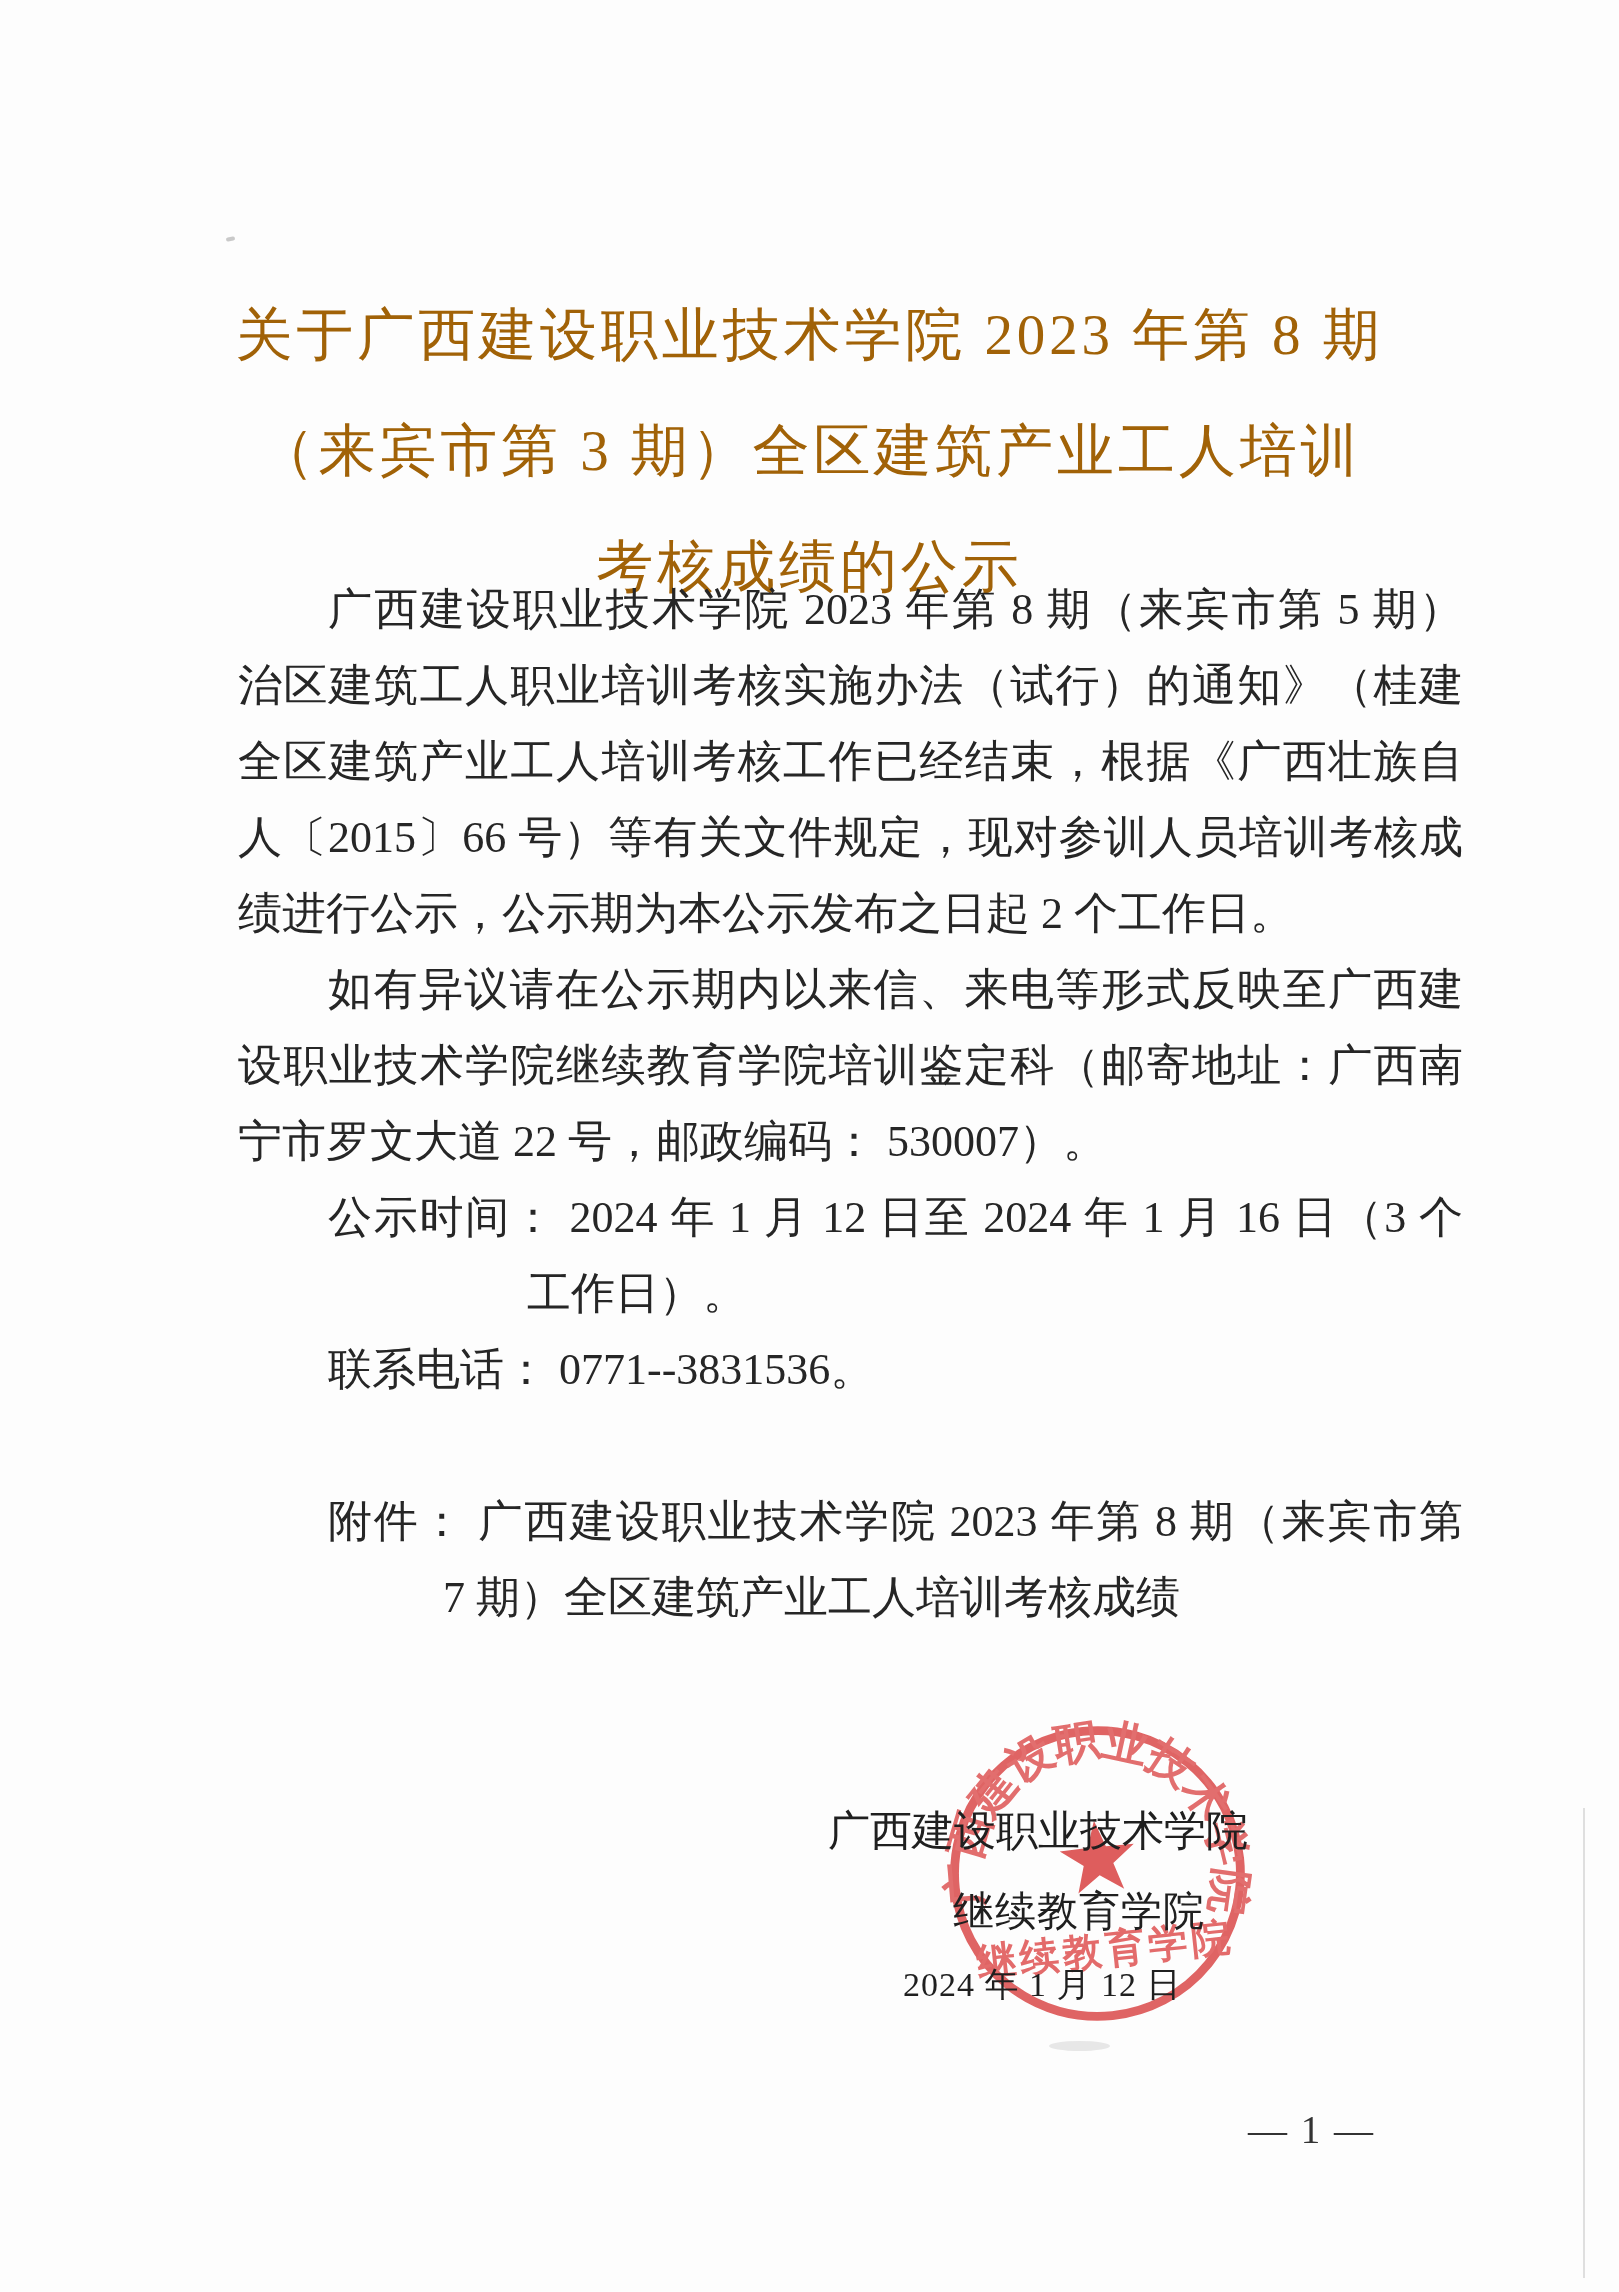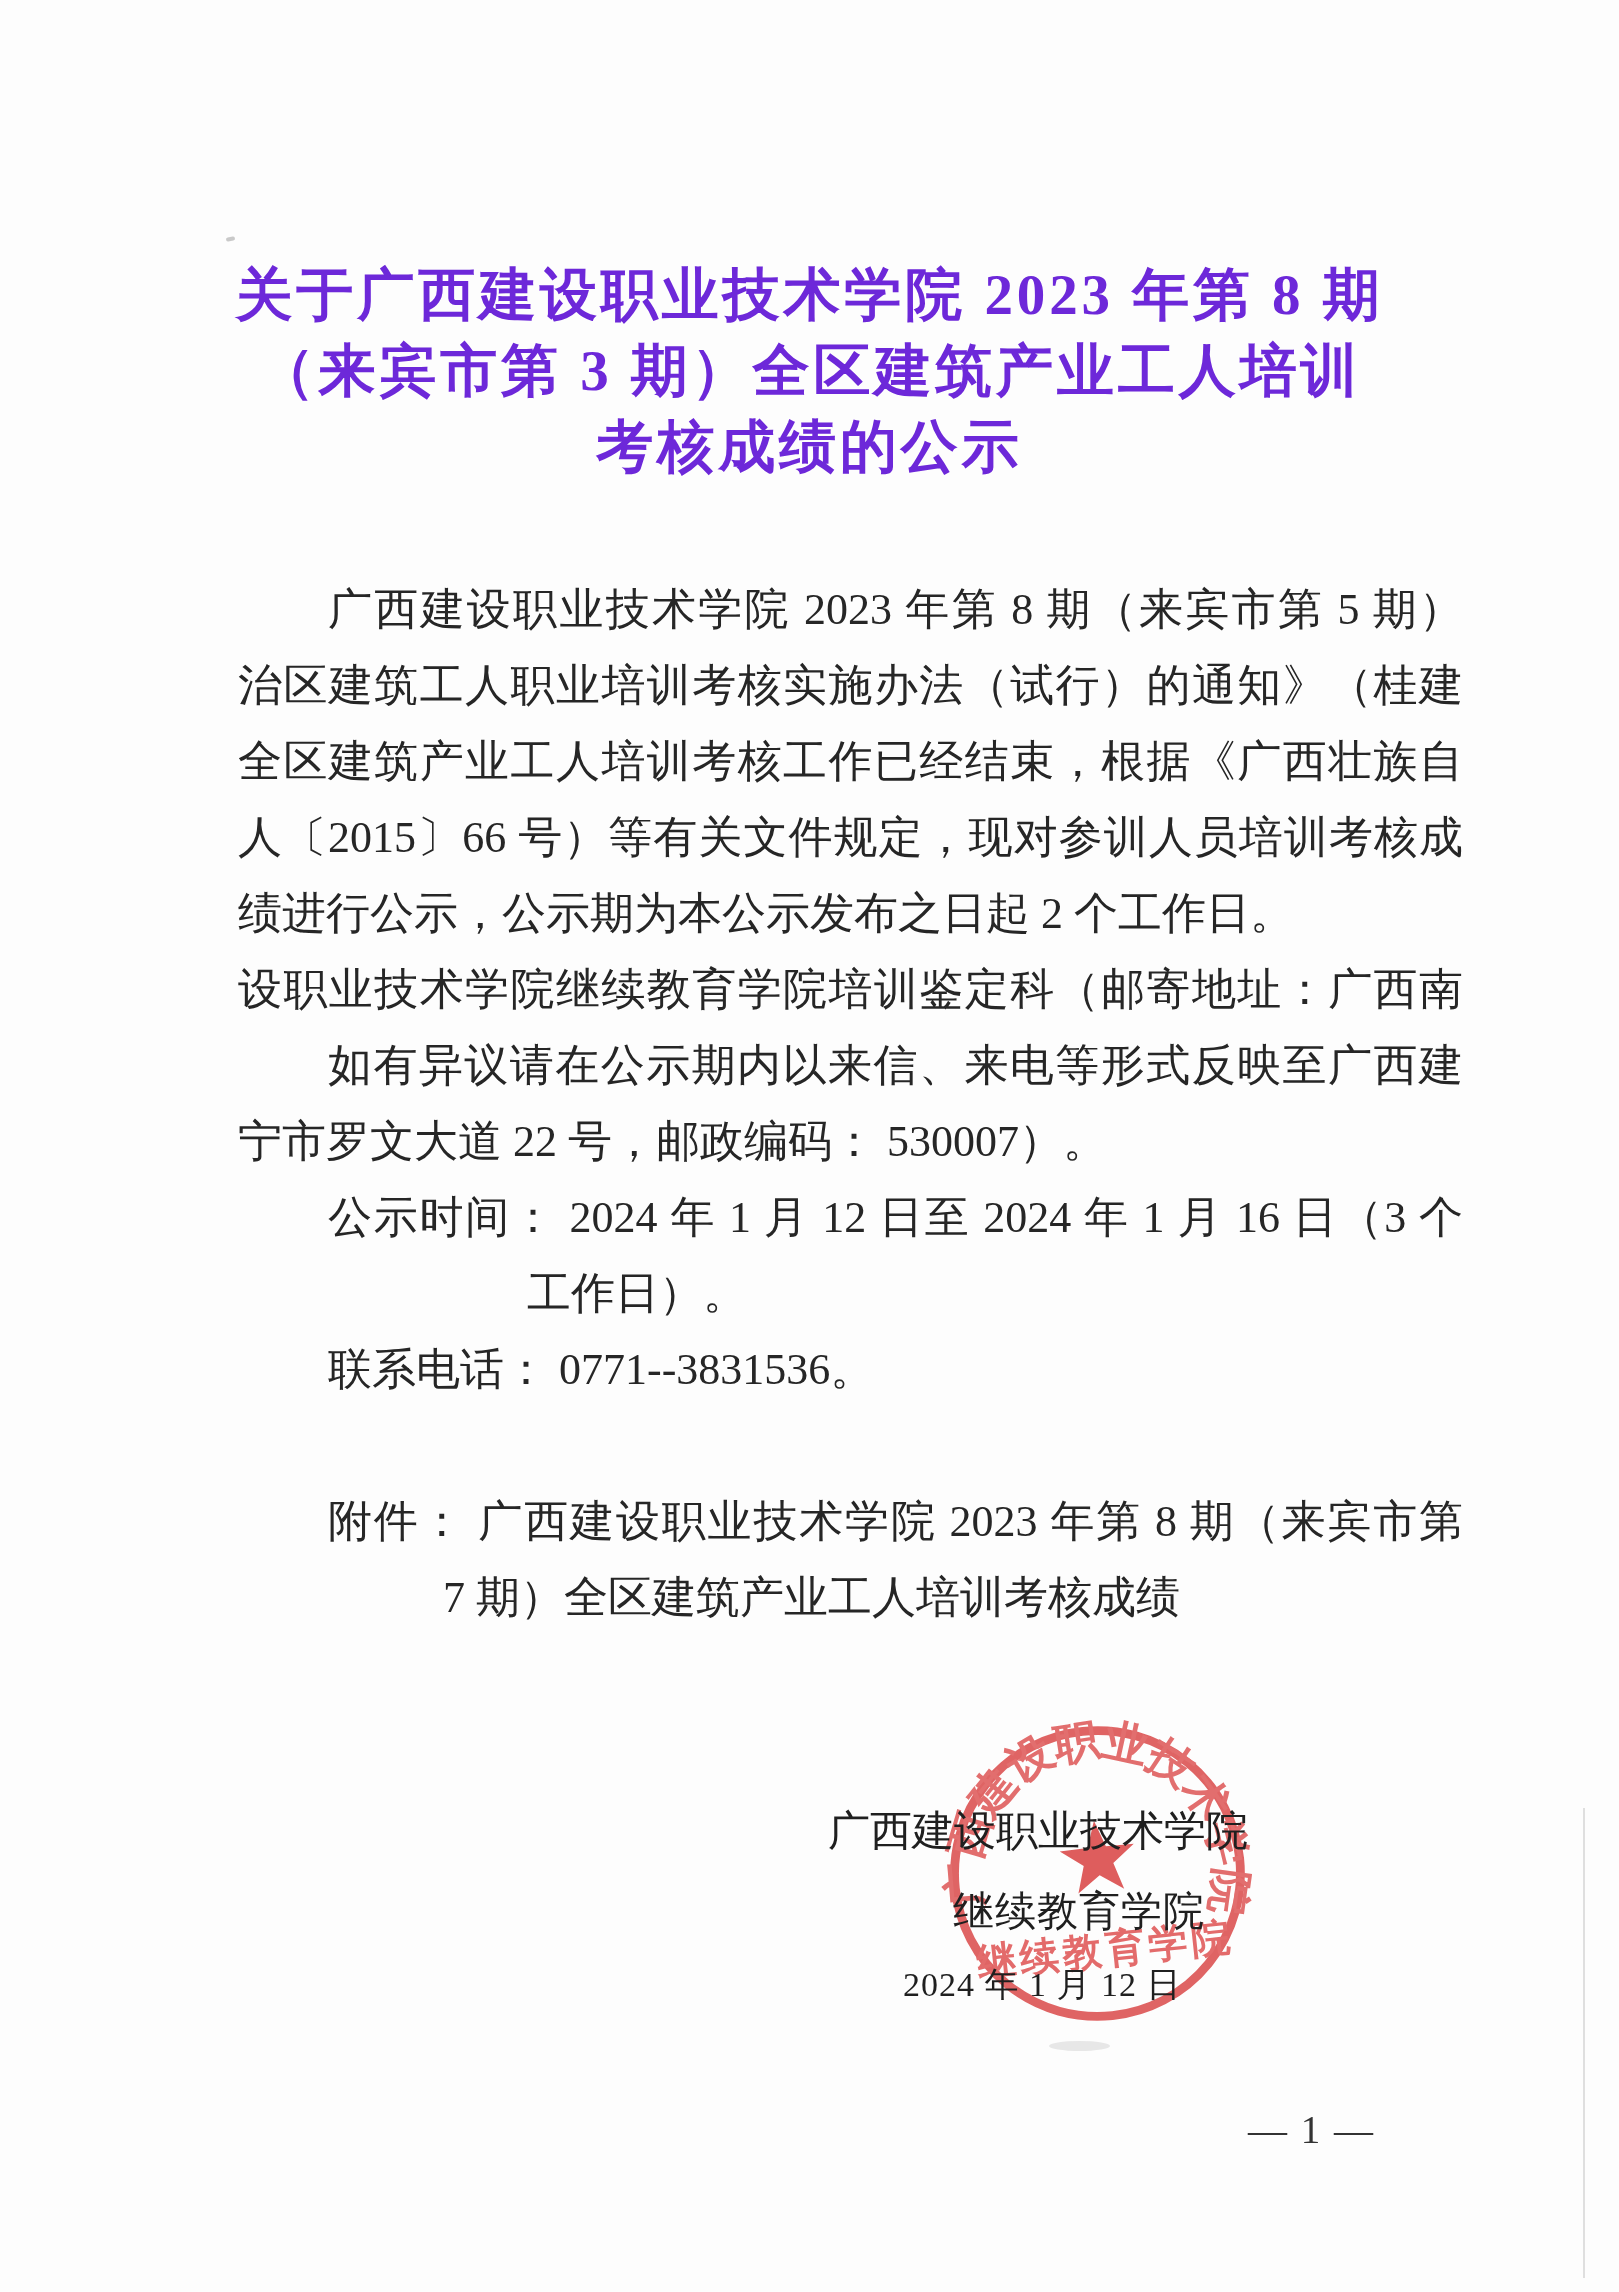--- a/index.html
+++ b/index.html
@@ -12,24 +12,25 @@
     color:#232323;
   }
   
   #title-block{
     position:absolute;left:196px;top:257px;width:1227px;
     text-align:center;
   }
   .title-line{
     line-height:76px;
     font-size:57px;
-    font-weight:700;
+    font-weight:400;
     letter-spacing:3.9px;
-    color:#6d28d9;
+    color:#a16207;
     white-space:nowrap;
+    margin-top:40px;
   }
   
   #body-block{
     position:absolute;left:238px;top:572px;width:1225px;
   }
   .bline{
     line-height:76px;
     font-size:44px;
     color:#262626;
     white-space:nowrap;
@@ -91,22 +92,22 @@
     <div class="title-line">（来宾市第 3 期）全区建筑产业工人培训</div>
     <div class="title-line">考核成绩的公示</div>
   </div>
 
   <div id="body-block">
     <div class="bline ind2 just">广西建设职业技术学院 2023 年第 8 期（来宾市第 5 期）</div>
     <div class="bline just">治区建筑工人职业培训考核实施办法（试行）的通知》（桂建</div>
     <div class="bline just">全区建筑产业工人培训考核工作已经结束，根据《广西壮族自</div>
     <div class="bline just">人〔2015〕66 号）等有关文件规定，现对参训人员培训考核成</div>
     <div class="bline">绩进行公示，公示期为本公示发布之日起 2 个工作日。</div>
+    <div class="bline ind2 just">如有异议请在公示期内以来信、来电等形式反映至广西建</div>
     <div class="bline just">设职业技术学院继续教育学院培训鉴定科（邮寄地址：广西南</div>
-    <div class="bline ind2 just">如有异议请在公示期内以来信、来电等形式反映至广西建</div>
     <div class="bline">宁市罗文大道 22 号，邮政编码： 530007）。</div>
     <div class="bline ind2 just">公示时间： 2024 年 1 月 12 日至 2024 年 1 月 16 日（3 个</div>
     <div class="bline ind-cont">工作日）。</div>
     <div class="bline ind2">联系电话： 0771--3831536。</div>
     <div class="bline blank"></div>
     <div class="bline ind2 just">附件： 广西建设职业技术学院 2023 年第 8 期（来宾市第</div>
     <div class="bline attach-cont">7 期）全区建筑产业工人培训考核成绩</div>
   </div>
 
   <svg id="seal" viewBox="-167 -167 334 334" xmlns="http://www.w3.org/2000/svg">

